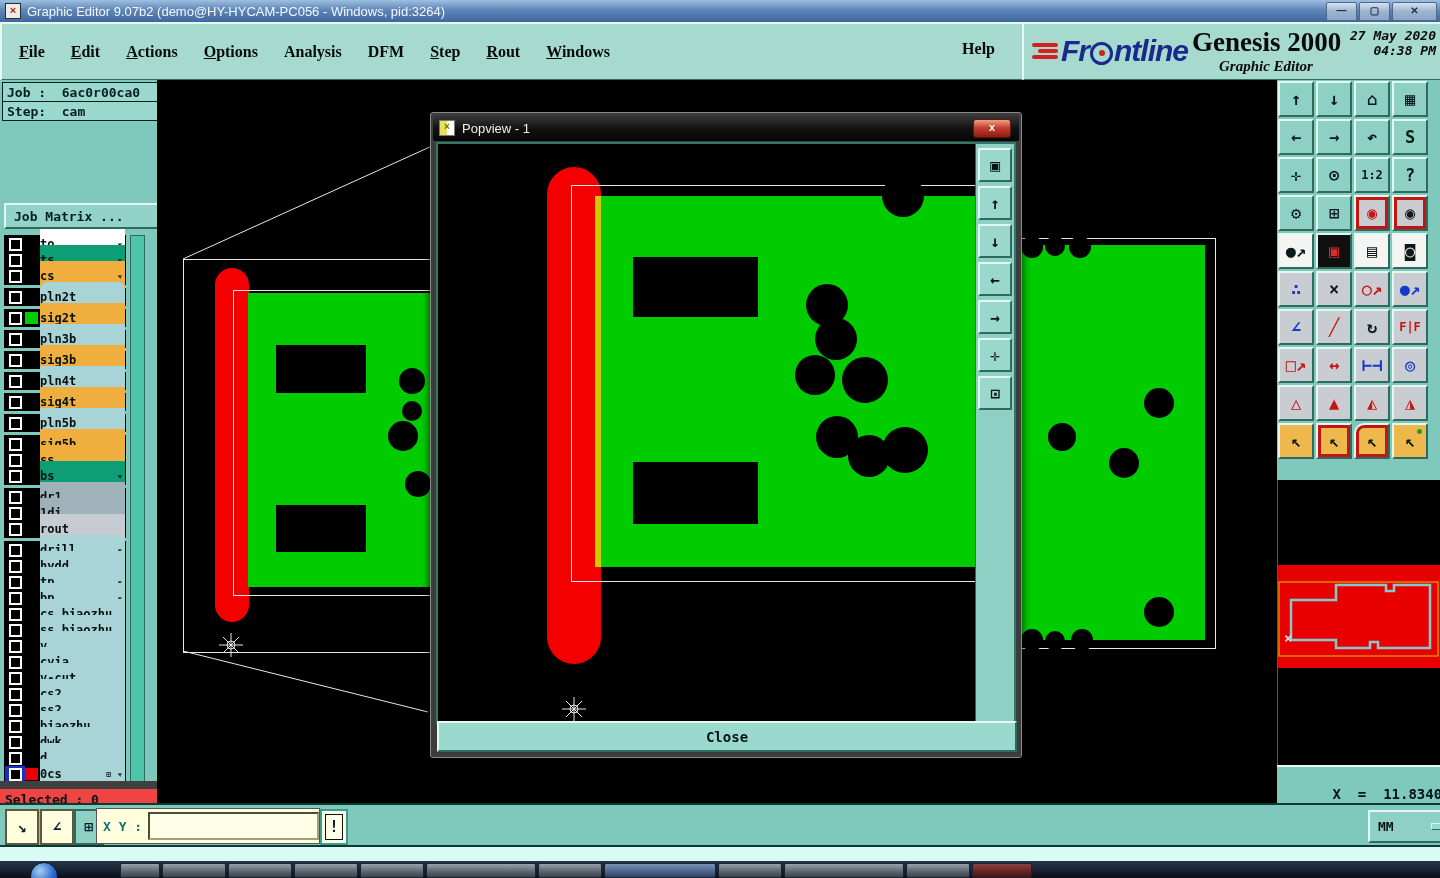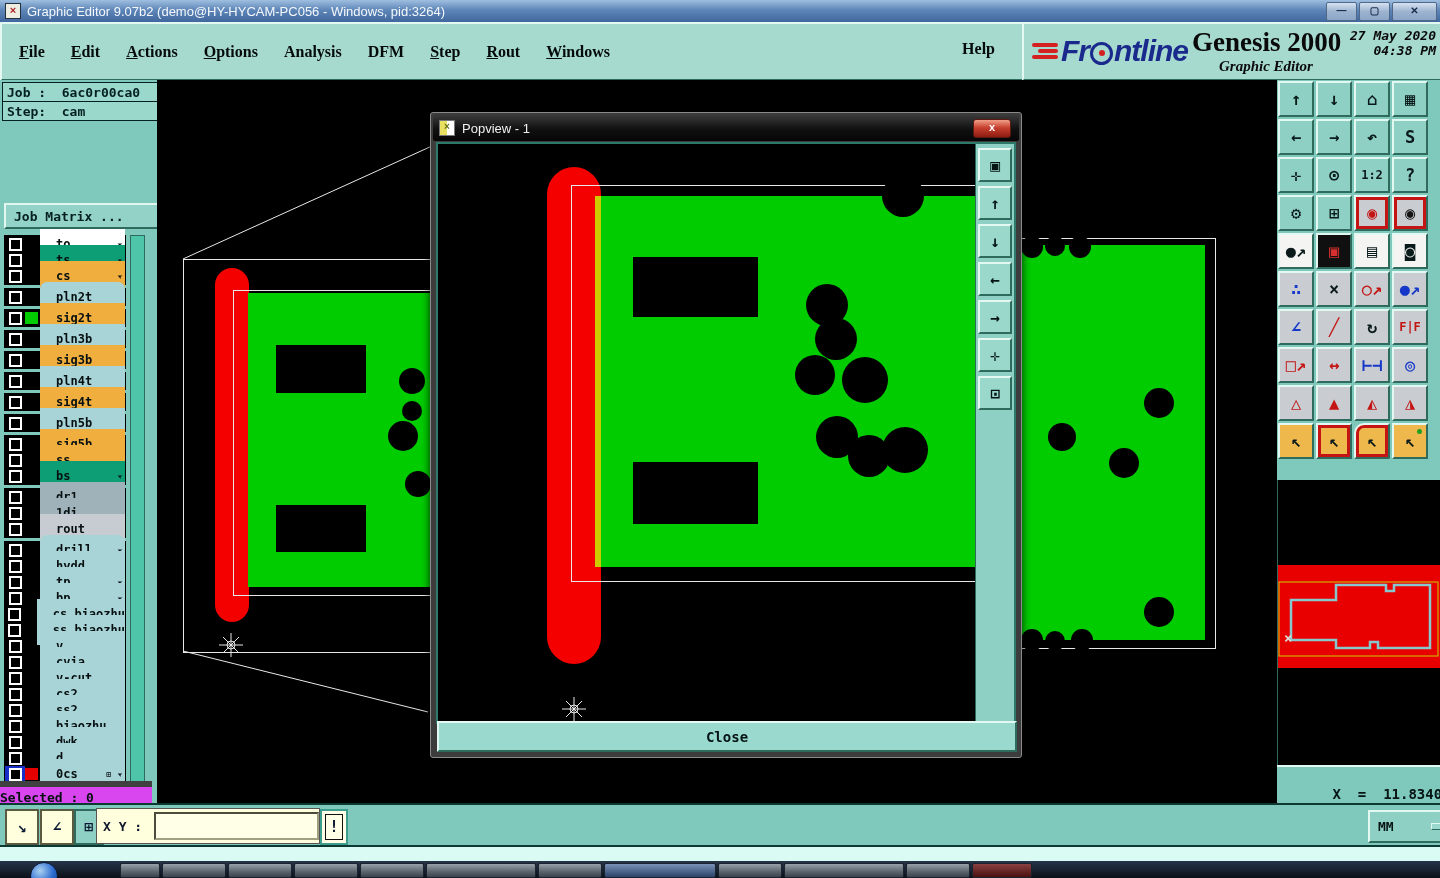--- a/index.html
+++ b/index.html
@@ -47,28 +47,28 @@
   #matrix-btn{position:absolute;left:4px;top:123px;width:146px;height:22px;background:#93D2C6;
     border-top:2px solid #E0F6EE;border-left:2px solid #E0F6EE;border-bottom:2px solid #2F6B5C;
     border-right:2px solid #2F6B5C;font-size:13px;font-weight:bold;color:#052020;
     display:flex;align-items:center;padding-left:8px;}
   #layer-list{position:absolute;left:4px;top:155px;width:122px;}
   .lgroup{background:#000;border:1px solid #000;margin-bottom:3px;}
   .lrow{display:flex;align-items:center;height:16px;background:#000;}
   .cbcell{width:20px;height:16px;display:flex;align-items:center;justify-content:center;background:#000;}
   .cb{width:9px;height:9px;border:2px solid #FFF;background:#000;}
   .swatch{width:13px;height:12px;background:#000;margin-right:2px;}
-  .lname{flex:1;height:30px;font-size:12px;font-weight:bold;color:#071010;padding-left:16px;
+  .lname{flex:1;height:30px;font-size:12px;font-weight:bold;color:#071010;padding-left:0;
     display:flex;align-items:center;position:relative;}
   .arr{position:absolute;right:3px;font-size:9px;color:#071010;transform:rotate(205deg);}
   .xtra{position:absolute;right:14px;font-size:8px;color:#071010;}
   #scroll-strip{position:absolute;left:130px;top:155px;width:13px;height:552px;background:#4EC4A8;
     border:1px solid #2F6B5C;}
-  #selected-bar{left:0;top:781px;width:152px;height:20px;background:#d946ef;border-top:6px solid #404040;
-    color:#071010;font-size:13px;font-weight:bold;display:flex;align-items:center;}
+  #selected-bar{left:0;top:781px;width:152px;height:20px;background:#ef4444;border-top:8px solid #404040;
+    color:#071010;font-size:13px;font-weight:bold;display:flex;align-items:center;padding-left:5px;}
   
   #canvas{left:157px;top:80px;width:1120px;height:723px;background:#000;overflow:hidden;}
   .wrect{position:absolute;border:1px solid #E8E8E8;}
   .green{position:absolute;background:#00CC00;}
   .blk{position:absolute;background:#000;}
   .blkc{position:absolute;background:#000;border-radius:50%;}
   .redbar{position:absolute;background:#F40000;border-radius:17px;}
   #overlay-svg{position:absolute;left:0;top:0;z-index:3;pointer-events:none;}
   
   #popview{left:273px;top:32px;width:590px;height:644px;background:#3C3C3C;border:1px solid #8A8A8A;
@@ -114,21 +114,21 @@
   #preview-red{position:absolute;left:0;top:85px;width:163px;height:103px;background:#E80000;}
   #coords-panel{position:absolute;left:0;top:685px;width:163px;height:38px;background:#7EC8BC;
     border-top:2px solid #E4F8F2;color:#061414;font-size:14px;font-weight:bold;line-height:18px;
     padding-left:5px;white-space:pre;}
   
   #command-bar{left:0;top:803px;width:1440px;height:42px;background:#7EC8BC;border-top:2px solid #0A3A32;}
   .cbtn{position:absolute;top:4px;width:30px;height:32px;background:#FFFFDE;border:2px solid #5A5A40;
     color:#0A1A30;font-size:15px;font-weight:bold;display:flex;align-items:center;justify-content:center;}
   #xy-panel{position:absolute;left:96px;top:3px;width:222px;height:34px;background:#FFFFDE;
     border:1px solid #555;display:flex;align-items:center;}
-  #xy-label{font-size:13px;font-weight:bold;color:#0f172a;padding:0 12px 0 6px;white-space:pre;}
+  #xy-label{font-size:13px;font-weight:bold;color:#0f766e;padding:0 6px 0 6px;white-space:pre;}
   #xy-input{width:162px;height:22px;background:#FFFFE8;border:2px inset #A0A080;
     font-family:"DejaVu Sans Mono",monospace;font-size:12px;padding-left:3px;}
   #alert-btn{left:320px;background:#FFFFE8;border:2px solid #3E9E8E;outline:1px solid #101010;
     outline-offset:-6px;width:24px;}
   #message-bar{position:absolute;left:350px;top:3px;width:1008px;height:34px;background:#FFFFDE;
     border:1px solid #555;display:flex;align-items:center;font-size:13px;font-weight:bold;
     color:#071010;padding-left:8px;}
   #units-btn{position:absolute;left:1368px;top:5px;width:69px;height:29px;background:#8FD0C4;
     border-top:2px solid #E4F8F2;border-left:2px solid #E4F8F2;border-bottom:2px solid #2F6B5C;
     border-right:2px solid #2F6B5C;font-size:13px;font-weight:bold;color:#061414;

